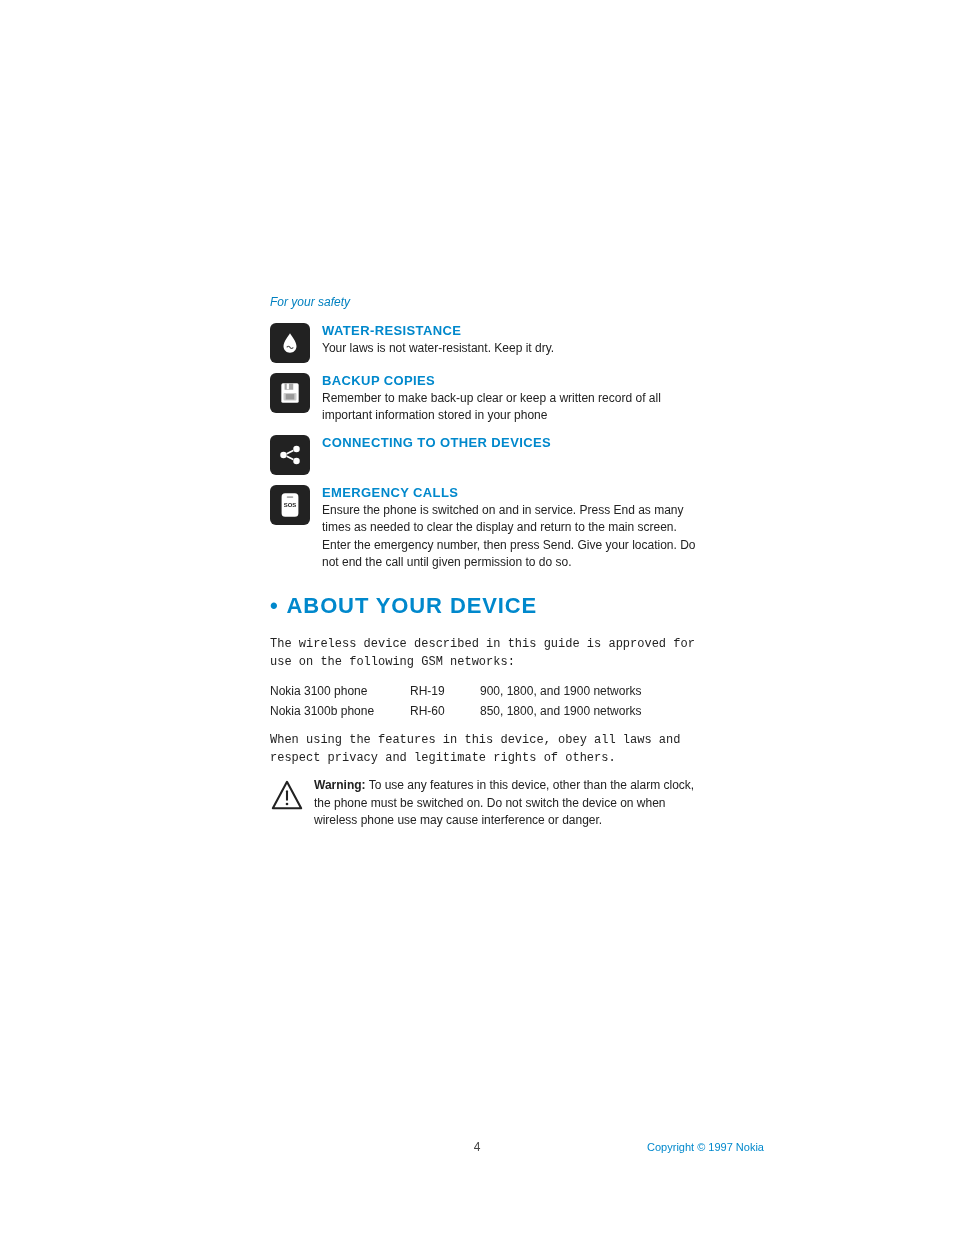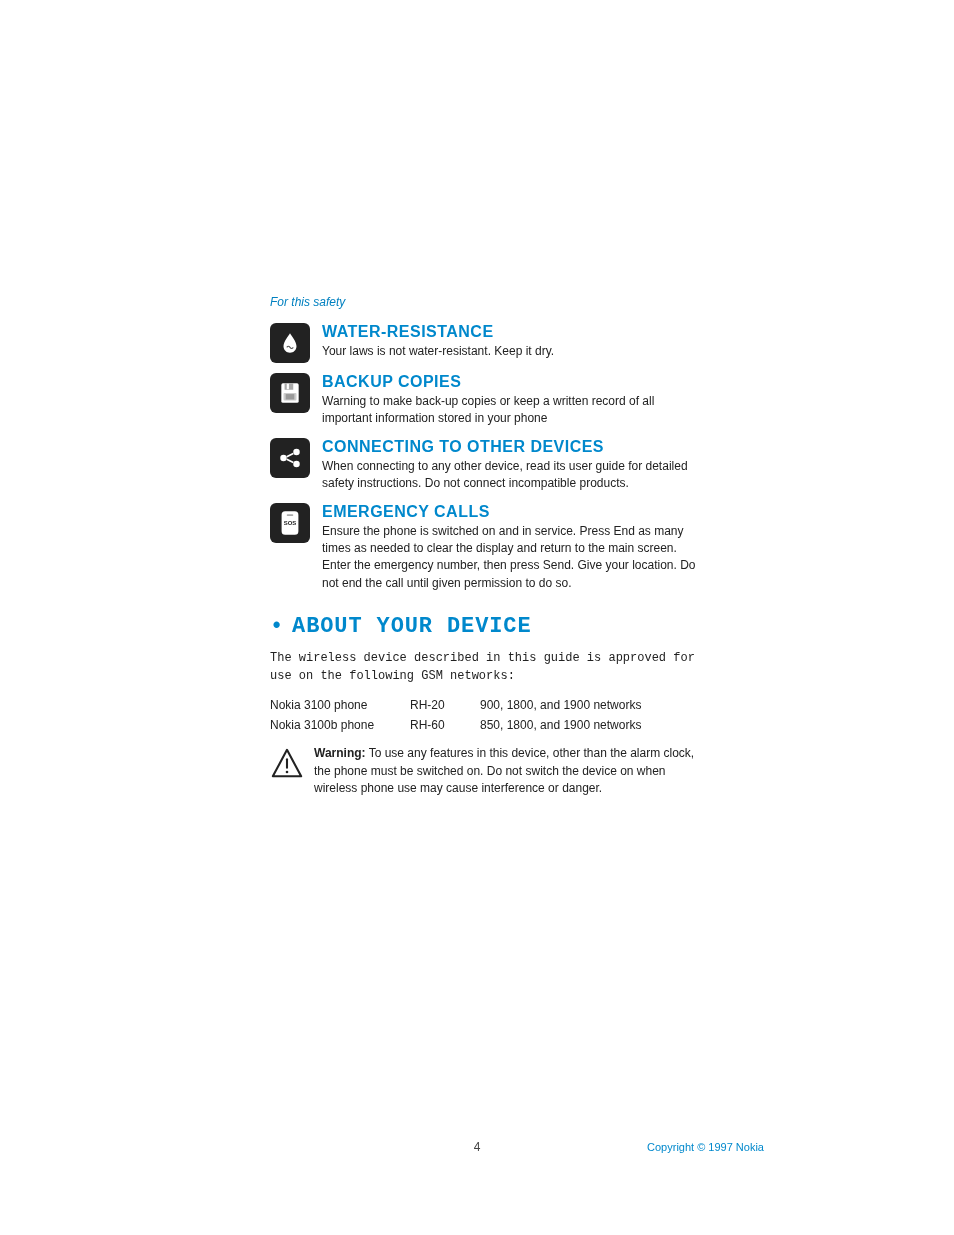--- a/index.html
+++ b/index.html
@@ -59,21 +59,21 @@
       fill: white;
       width: 26px;
       height: 26px;
     }
 
     .section-text {
       flex: 1;
     }
 
     .section-title {
-      font-size: 16px;
+      font-size: 13px;
       font-weight: bold;
       color: #0088cc;
       text-transform: uppercase;
       letter-spacing: 0.03em;
       margin-bottom: 2px;
     }
 
     .section-body {
       font-size: 12px;
       color: #222;
@@ -83,24 +83,23 @@
     .about-device-section {
       margin-top: 22px;
     }
 
     .about-title {
       font-size: 22px;
       font-weight: bold;
       color: #0088cc;
       text-transform: uppercase;
       letter-spacing: 0.04em;
-      margin-bottom: 10px;
+      margin-bottom: 16px;
       display: flex;
       align-items: center;
-      font-family: Liberation Mono, monospace;
     }
 
     .about-title::before {
       content: "•";
       color: #0088cc;
       font-size: 22px;
       margin-right: 8px;
     }
 
     .about-body {
@@ -177,21 +176,21 @@
       right: 190px;
     }
   </style>
 </head>
 <body>
 
 <div class="page">
 
   <div class="content-area">
 
-    <div class="for-your-safety-label">For this safety</div>
+    <div class="for-your-safety-label">For your safety</div>
 
     <div class="safety-section">
       <div class="icon-box">
           <svg viewBox="0 0 24 24" width="26" height="26" xmlns="http://www.w3.org/2000/svg">
   <path d="M12 3 C11 5 6 10.5 6 15 C6 18.3 8.7 21 12 21 C15.3 21 18 18.3 18 15 C18 10.5 13 5 12 3Z" fill="white"></path>
   <path d="M9 16 Q10.5 14 12 16 Q13.5 18 15 16" stroke="#555" stroke-width="1" fill="none"></path>
 </svg>
         </div>
       <div class="section-text">
         <div class="section-title">WATER-RESISTANCE</div>
@@ -204,37 +203,36 @@
           <svg viewBox="0 0 24 24" width="26" height="26" xmlns="http://www.w3.org/2000/svg">
   <rect x="4" y="3" width="16" height="18" rx="1.5" fill="white" stroke="none"></rect>
   <rect x="7" y="3" width="8" height="6" fill="#aaa"></rect>
   <rect x="9" y="3.5" width="2" height="5" fill="white"></rect>
   <rect x="6" y="12" width="12" height="7" rx="1" fill="#ccc"></rect>
   <rect x="8" y="13" width="8" height="5" fill="#999"></rect>
 </svg>
         </div>
       <div class="section-text">
         <div class="section-title">BACKUP COPIES</div>
-        <div class="section-body">Warning to make back-up copies or keep a written record of all important information stored in your phone</div>
+        <div class="section-body">Remember to make back-up clear or keep a written record of all important information stored in your phone</div>
       </div>
     </div>
 
     <div class="safety-section">
       <div class="icon-box">
           <svg viewBox="0 0 24 24" width="26" height="26" xmlns="http://www.w3.org/2000/svg">
   <circle cx="6" cy="12" r="3" fill="white"></circle>
   <circle cx="18" cy="6.5" r="3" fill="white"></circle>
   <circle cx="18" cy="17.5" r="3" fill="white"></circle>
   <line x1="9" y1="10.8" x2="15" y2="7.8" stroke="white" stroke-width="1.5"></line>
   <line x1="9" y1="13.2" x2="15" y2="16.2" stroke="white" stroke-width="1.5"></line>
 </svg>
         </div>
       <div class="section-text">
         <div class="section-title">CONNECTING TO OTHER DEVICES</div>
-        <div class="section-body">When connecting to any other device, read its user guide for detailed safety instructions. Do not connect incompatible products.</div>
       </div>
     </div>
 
     <div class="safety-section">
       <div class="icon-box">
           <svg viewBox="0 0 24 24" width="26" height="26" xmlns="http://www.w3.org/2000/svg">
   <rect x="5" y="2" width="14" height="20" rx="2.5" fill="white" stroke="none"></rect>
   <rect x="5" y="2" width="14" height="20" rx="2.5" fill="none" stroke="white" stroke-width="1.5"></rect>
   <text x="12" y="14" text-anchor="middle" font-size="5.5" font-weight="bold" fill="#222" font-family="Arial">SOS</text>
   <rect x="9" y="4" width="6" height="1.5" rx="0.7" fill="#aaa"></rect>
@@ -248,31 +246,32 @@
 
     <div class="about-device-section">
       <div class="about-title">ABOUT YOUR DEVICE</div>
 
       <div class="about-body">The wireless device described in this guide is approved for use on the following GSM networks:</div>
 
       <table class="device-table">
         <tbody>
           <tr>
             <td>Nokia 3100 phone</td>
-            <td>RH-20</td>
+            <td>RH-19</td>
             <td>900, 1800, and 1900 networks</td>
           </tr>
           <tr>
             <td>Nokia 3100b phone</td>
             <td>RH-60</td>
             <td>850, 1800, and 1900 networks</td>
           </tr>
         </tbody>
       </table>
 
+      <div class="about-body">When using the features in this device, obey all laws and respect privacy and legitimate rights of others.</div>
 
       <div class="warning-box">
         <div class="warning-icon">
           <svg viewBox="0 0 36 36" xmlns="http://www.w3.org/2000/svg" width="34" height="34">
             <polygon points="18,3 33,31 3,31" fill="none" stroke="#222" stroke-width="2.2" stroke-linejoin="round"></polygon>
             <line x1="18" y1="13" x2="18" y2="22" stroke="#222" stroke-width="2.2" stroke-linecap="round"></line>
             <circle cx="18" cy="26.5" r="1.4" fill="#222"></circle>
           </svg>
         </div>
         <div class="warning-text">

